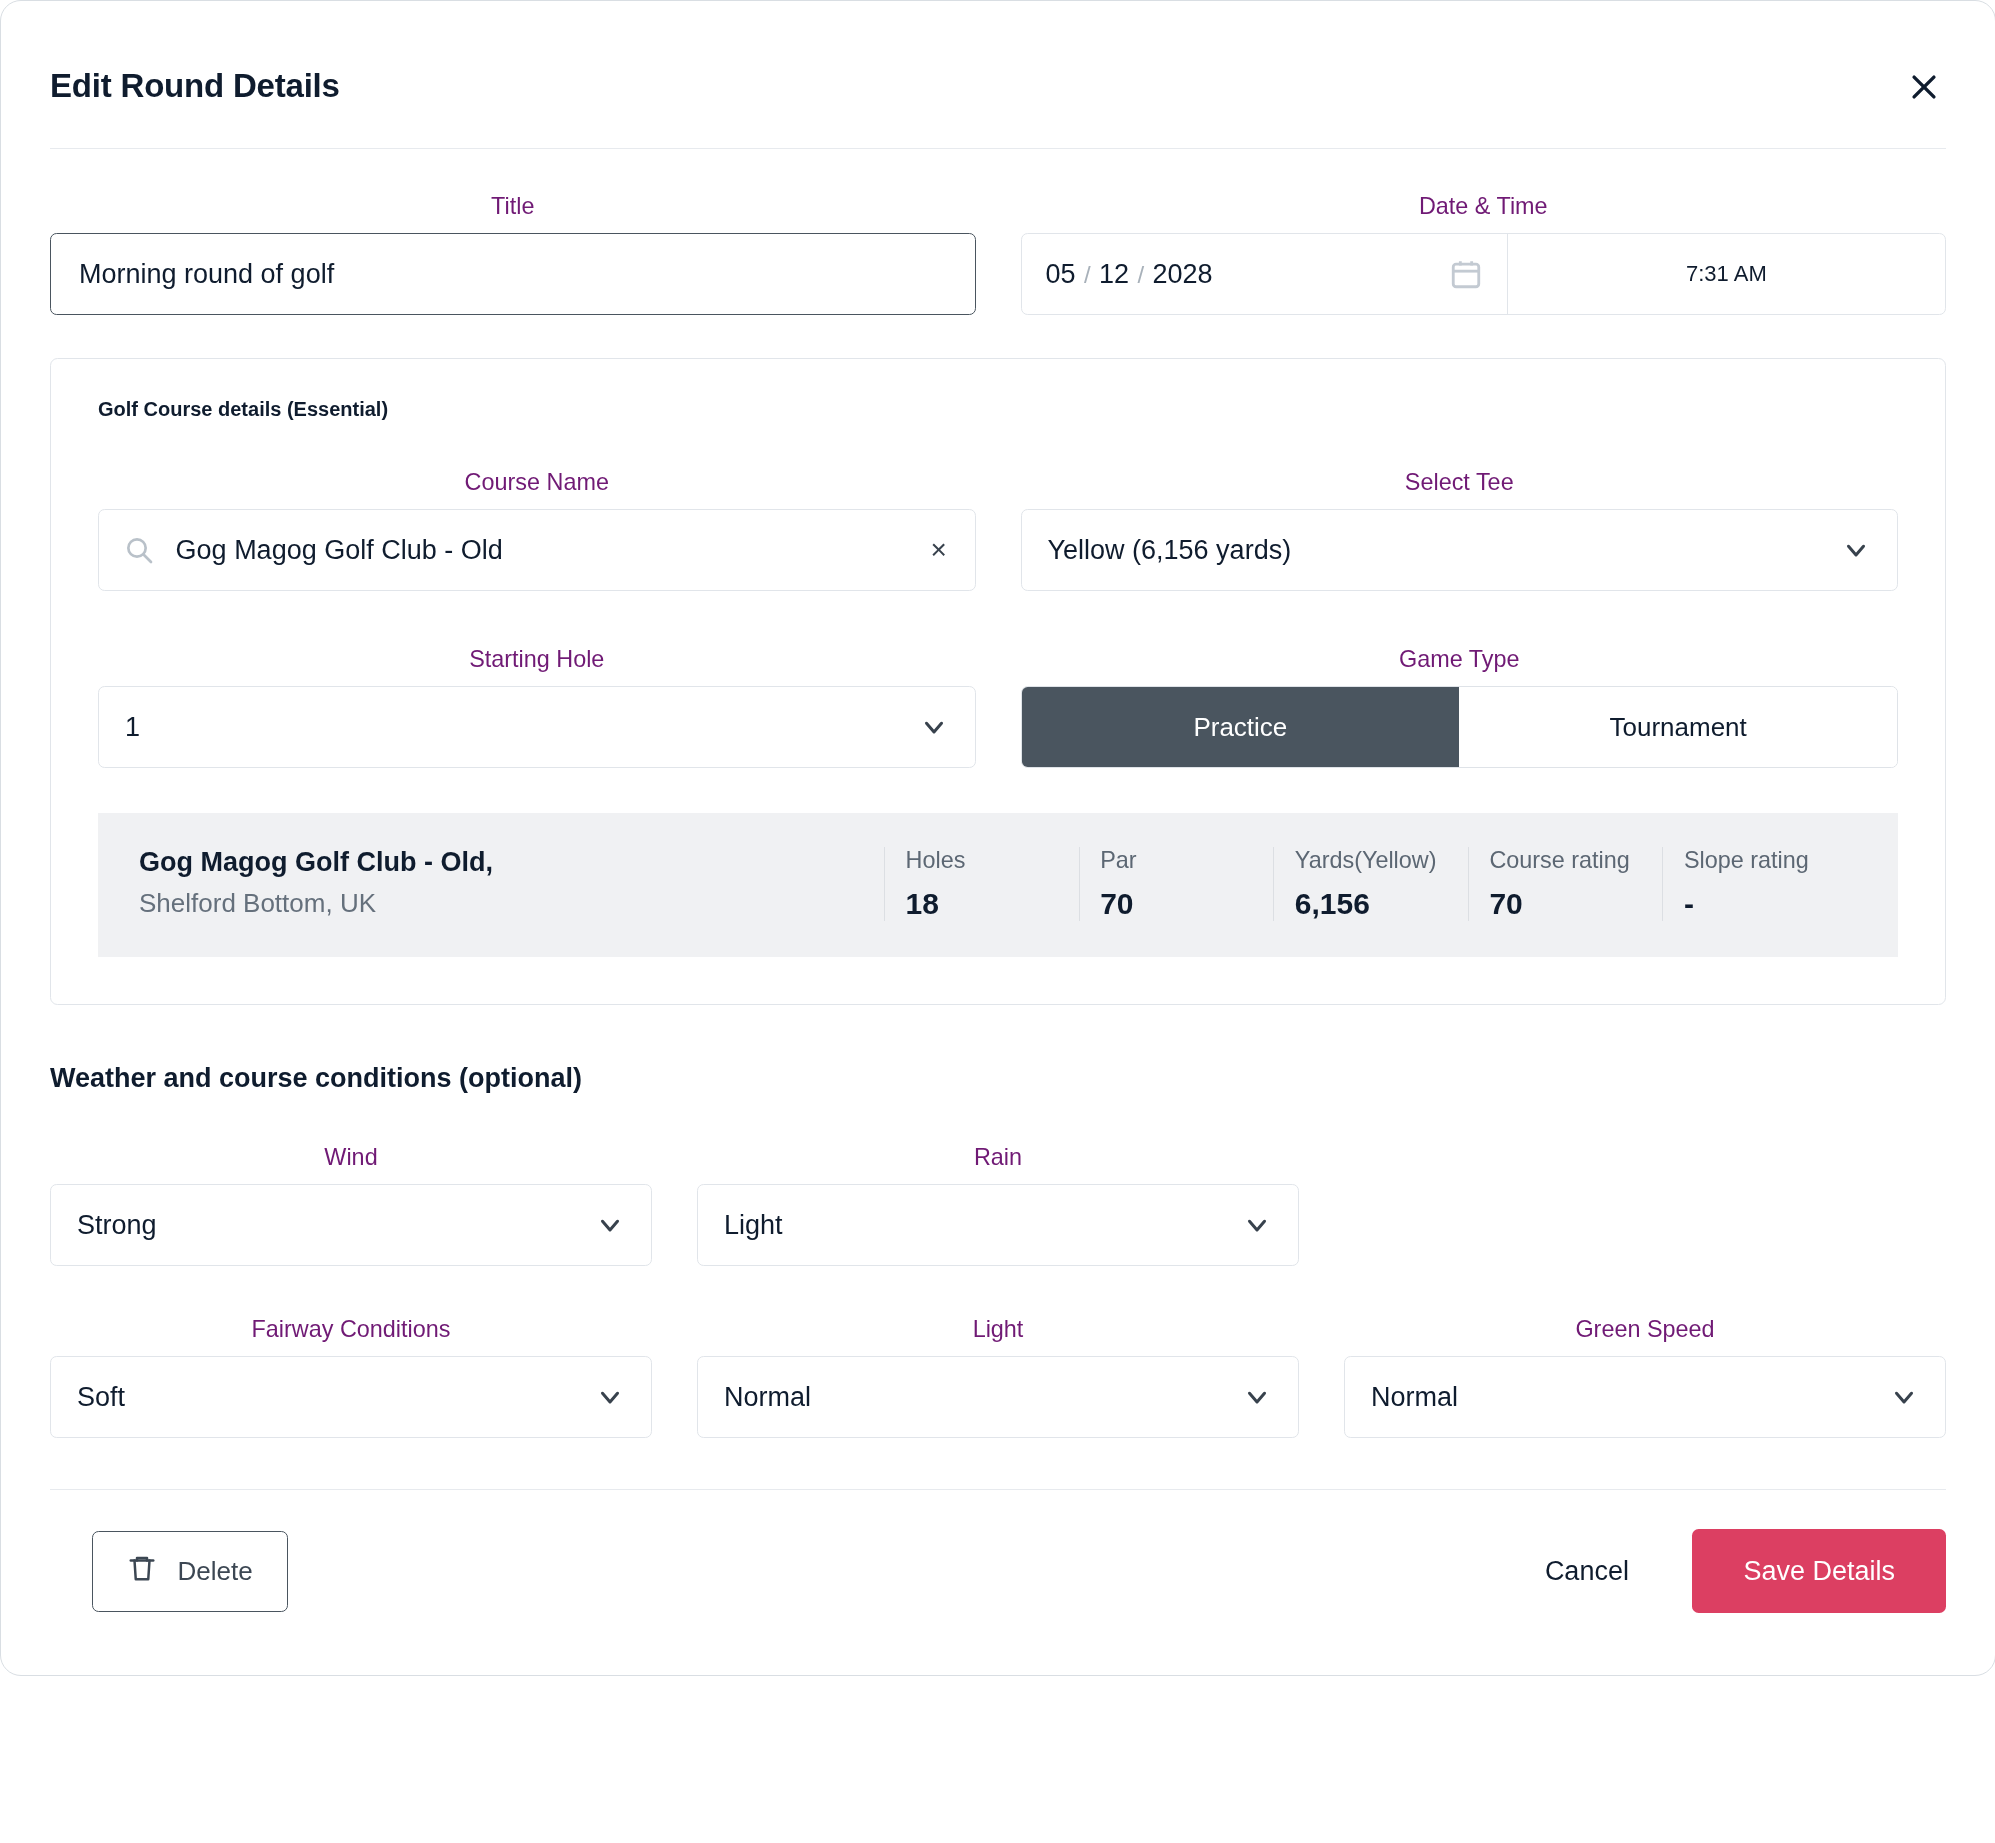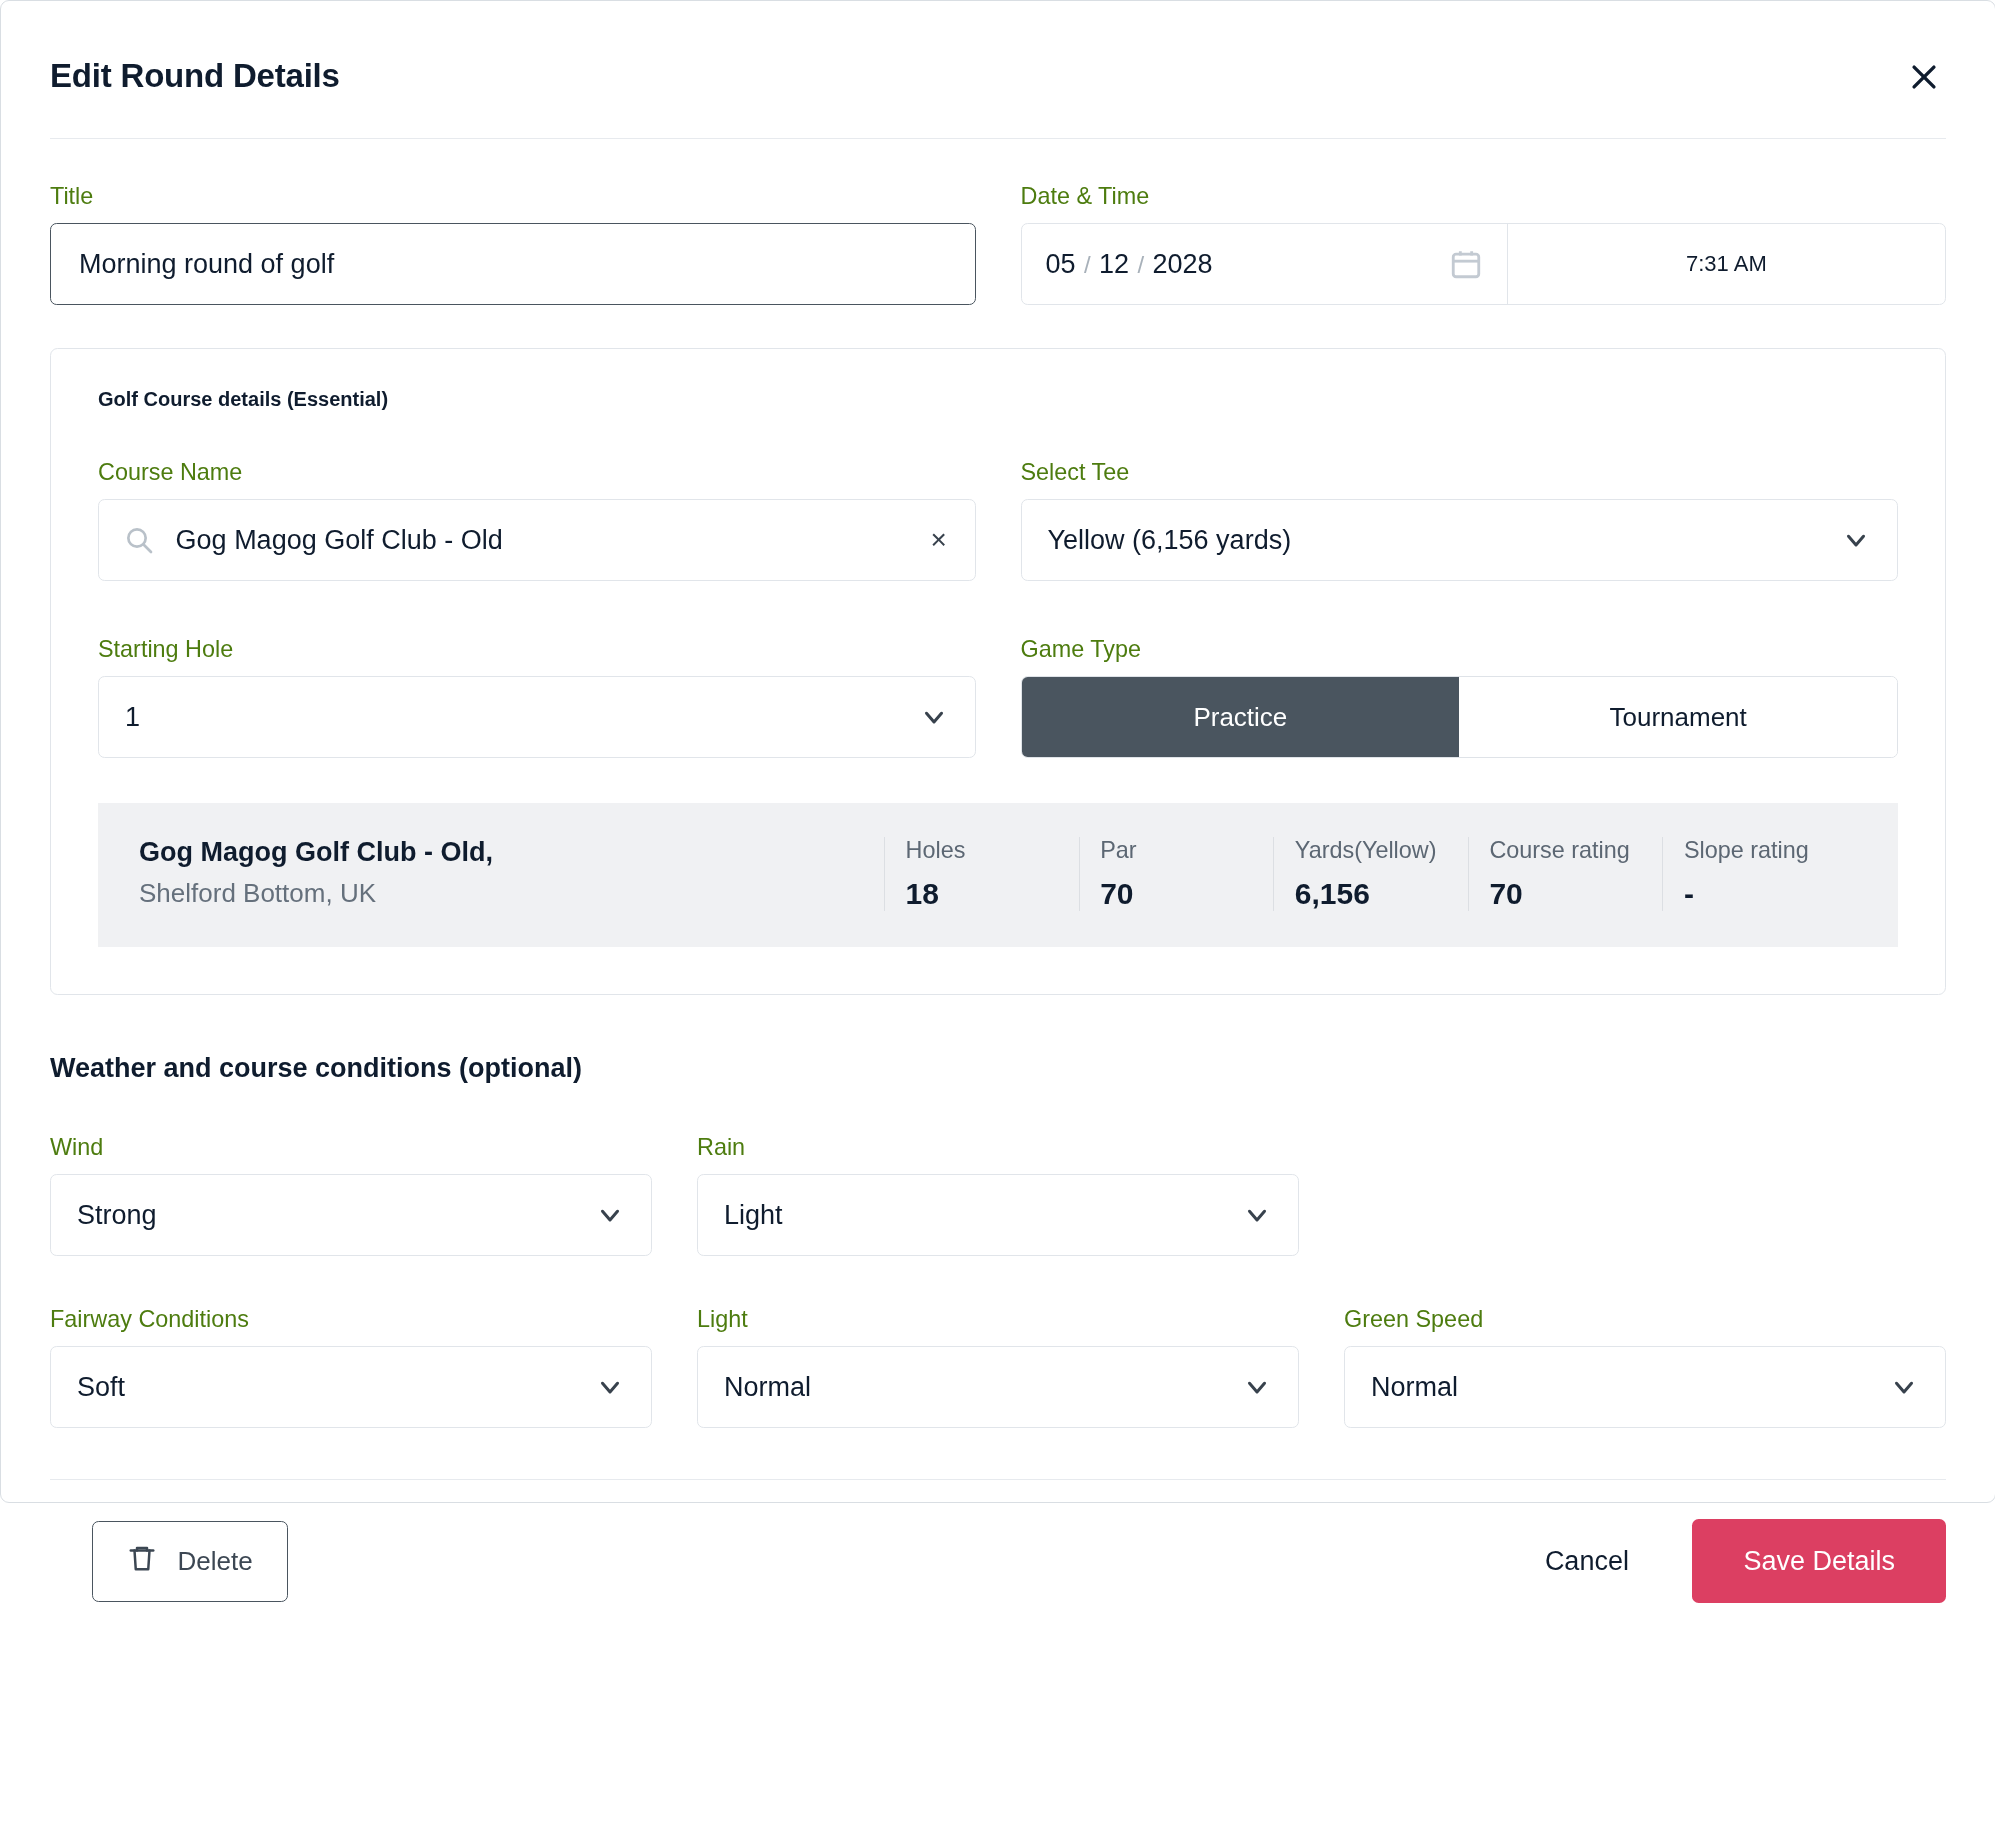--- a/index.html
+++ b/index.html
@@ -10,25 +10,25 @@
   body {
     width: 1996px; height: 1844px;
     font-family: "Liberation Sans", sans-serif;
     color: #0f1c2e;
     overflow: hidden;
   }
 
   .modal {
     position: relative;
     width: 1996px;
-    height: 1503px;
+    height: 1676px;
     background: #ffffff;
     border: 1.9px solid #d9dee3;
-    border-radius: 9px;
-    padding: 8px 49px;
+    border-radius: 21px;
+    padding: 18px 49px;
   }
 
   
   .modal-header {
     display: flex;
     align-items: flex-start;
     justify-content: space-between;
     padding-top: 43px;
     padding-bottom: 34px;
     border-bottom: 1.9px solid #e7eaee;
@@ -46,23 +46,24 @@
     display: flex; align-items: center; justify-content: center;
     background: none; border: none; cursor: pointer;
     color: #0f1c2e;
     padding: 0;
     margin-right: -3.7px;
   }
 
   
   .field-label {
     font-size: 23.4px;
-    color: #4d7c0f;
+    color: #701a75;
     margin-bottom: 13px;
     line-height: 1.2;
+    text-align: center;
   }
   .text-input {
     width: 100%;
     height: 82px;
     border: 1.9px solid #4a555f;
     border-radius: 6.6px;
     background: #ffffff;
     font-size: 27px;
     color: #0f1c2e;
     padding: 0 28px;

